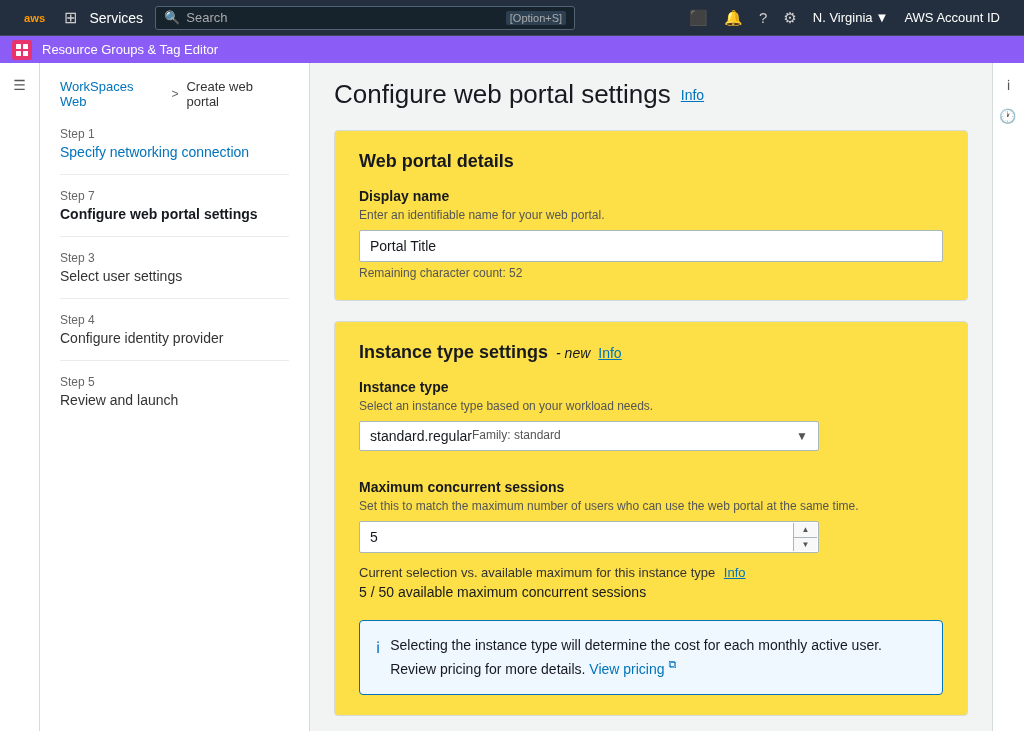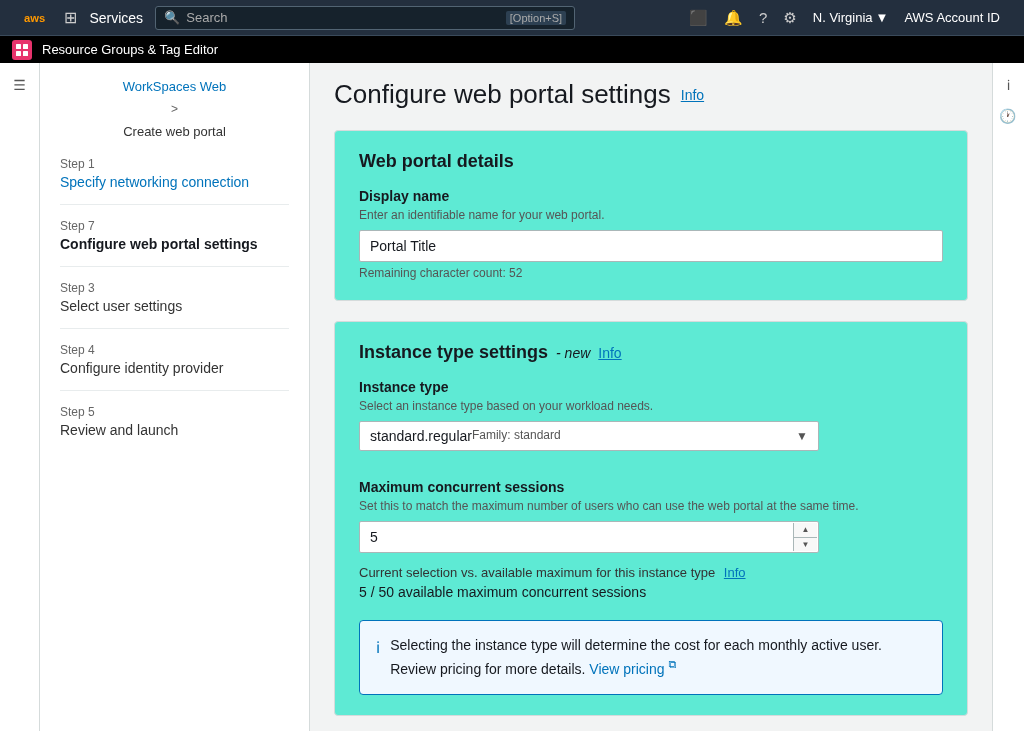--- a/index.html
+++ b/index.html
@@ -82,21 +82,21 @@
       gap: 3px;
     }
     .account-btn {
       color: #fff;
       font-size: 13px;
       cursor: pointer;
     }
 
     
     .sub-nav {
-      background: #000000;
+      background: #8b5cf6;
       height: 28px;
       display: flex;
       align-items: center;
       padding: 0 12px;
       gap: 10px;
       border-top: 1px solid #3a4a5a;
     }
     .sub-nav-logo {
       width: 20px;
       height: 20px;
@@ -135,21 +135,20 @@
       background: #fff;
       border-right: 1px solid #d5dbdb;
       padding: 16px 20px;
     }
     .breadcrumb {
       display: flex;
       align-items: center;
       gap: 8px;
       margin-bottom: 18px;
       font-size: 13px;
-      flex-direction: column;
     }
     .breadcrumb a {
       color: #0073bb;
       text-decoration: none;
     }
     .breadcrumb-sep {
       color: #666;
       font-size: 12px;
     }
     .breadcrumb-current {
@@ -198,21 +197,21 @@
       gap: 10px;
     }
     .info-link {
       font-size: 14px;
       color: #0073bb;
       cursor: pointer;
     }
 
     
     .card {
-      background: #5eead4;
+      background: #fde047;
       border: 1px solid #d5dbdb;
       border-radius: 4px;
       padding: 20px 24px;
       margin-bottom: 20px;
     }
     .card-title {
       font-size: 18px;
       font-weight: 700;
       color: #16191f;
       margin-bottom: 16px;

